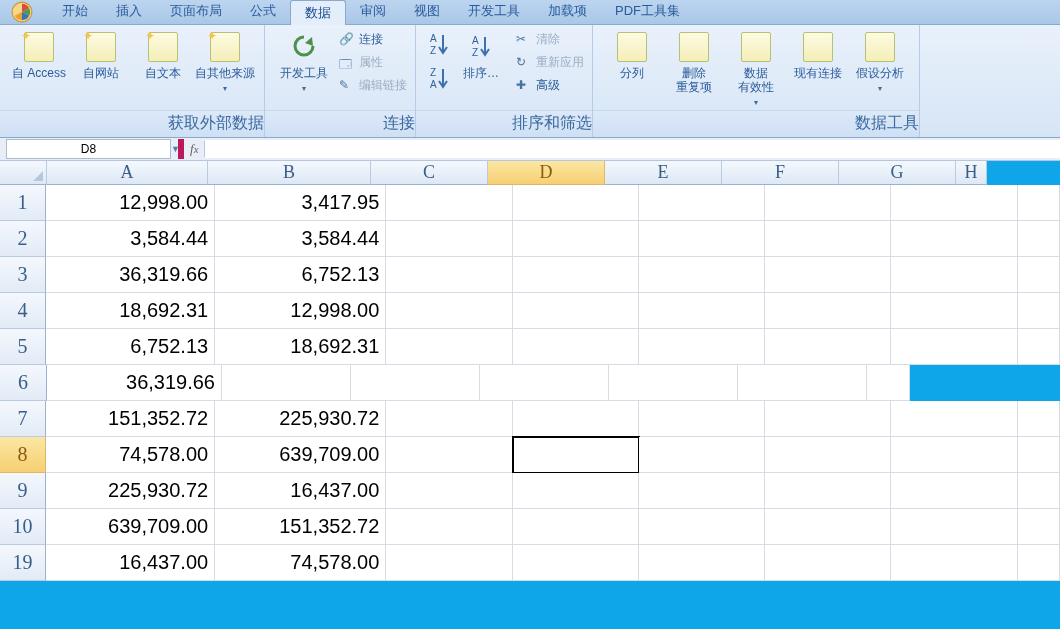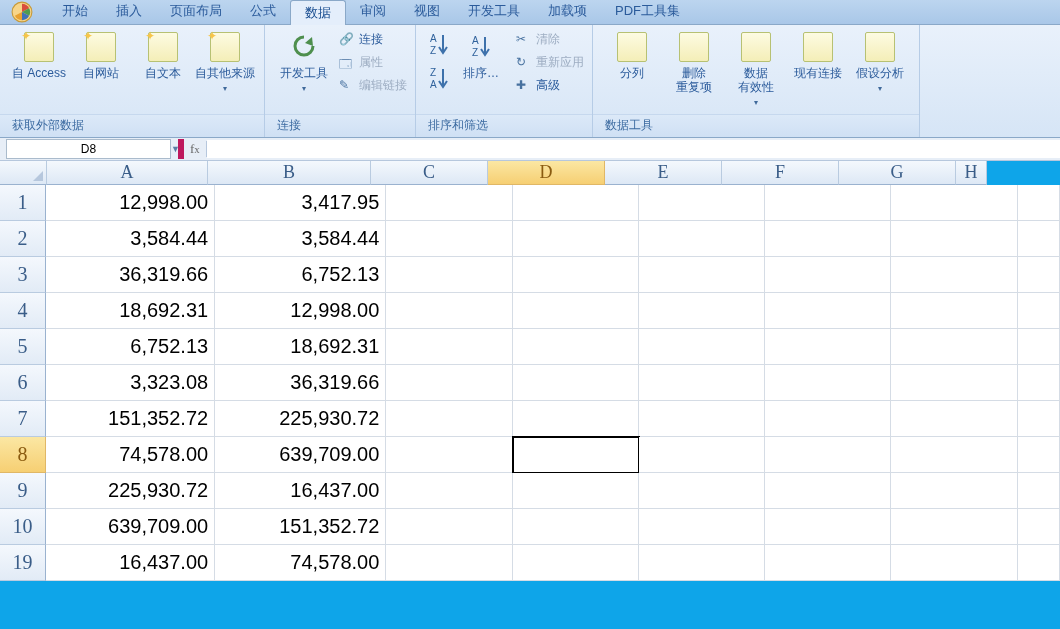--- a/index.html
+++ b/index.html
@@ -9,21 +9,21 @@
   .tabs{display:flex;align-items:flex-end;height:24px;background:linear-gradient(#bcd5ef,#a9c7e8);border-bottom:1px solid #8aa8c8;}
   .office-btn{width:44px;height:24px;margin:0 4px 0 0;display:flex;align-items:center;justify-content:center;}
   .office-btn svg{display:block;}
   .tab{padding:3px 14px 3px;color:#2b5b9b;cursor:pointer;font-size:13px;}
   .tab.active{background:#e4eefb;border:1px solid #8aa8c8;border-bottom:none;border-top-left-radius:3px;border-top-right-radius:3px;color:#154a8e;position:relative;top:1px;}
 
   
   .ribbon{display:flex;height:112px;background:linear-gradient(#e9f1fb,#d6e5f6);border-bottom:1px solid #8aa8c8;}
   .group{border-right:1px solid #b6cce6;display:flex;flex-direction:column;padding:4px 8px 0 8px;}
   .group-body{flex:1;display:flex;align-items:flex-start;}
-  .group-title{text-align:left;color:#3b6aa0;font-size:12px;padding:2px 12px 3px;border-top:1px solid #c6d8ee;background:linear-gradient(#dce9f8,#cfe0f4);margin:0 -8px;}
+  .group-title{text-align:right;color:#3b6aa0;font-size:16px;padding:2px 0 3px;border-top:1px solid #c6d8ee;background:linear-gradient(#dce9f8,#cfe0f4);margin:0 -8px;}
   .big-btn{display:flex;flex-direction:column;align-items:center;justify-content:flex-start;width:62px;padding-top:2px;color:#2b5b9b;cursor:pointer;text-align:center;line-height:14px;}
   .big-btn .ico{width:32px;height:32px;margin-bottom:3px;display:flex;align-items:center;justify-content:center;}
   .big-btn .lbl{font-size:12px;}
   .big-btn .arrow-down{font-size:8px;color:#406a9b;margin-top:2px;}
   .mini-col{display:flex;flex-direction:column;justify-content:flex-start;gap:6px;padding-top:2px;margin-left:4px;}
   .mini-btn{display:flex;align-items:center;gap:4px;color:#2b5b9b;cursor:pointer;}
   .mini-btn .mi{width:16px;height:16px;display:flex;align-items:center;justify-content:center;}
   .mini-btn .ml{font-size:12px;}
   .mini-btn.disabled{color:#9dadc2;}
 
@@ -33,21 +33,21 @@
   .icon-doc{width:24px;height:30px;background:#fff;border:1px solid #8ea3bb;border-radius:2px;position:relative;}
   .icon-doc::before{content:"";position:absolute;top:5px;left:3px;right:3px;height:2px;background:#b4c2d4;box-shadow:0 4px 0 #b4c2d4,0 8px 0 #b4c2d4,0 12px 0 #b4c2d4;}
   .icon-funnel svg,.icon-sort svg{display:block;}
 
   
   .fbar{display:flex;align-items:center;height:22px;background:#e7eef7;border-bottom:1px solid #b6c7dd;}
   .namebox-wrap{display:flex;align-items:center;border-right:6px solid #be185d;padding:0 2px 0 6px;width:170px;}
   .namebox{flex:1;height:18px;border:1px solid #abc;background:#fff;font-family:Arial;font-size:12px;text-align:center;padding:0 4px;}
   .name-dd{width:14px;color:#5b7da5;text-align:center;cursor:pointer;font-size:9px;}
   .fxzone{display:flex;align-items:center;gap:6px;padding:0 6px;border-right:1px solid #b6c7dd;}
-  .fx{font-family:"Times New Roman",serif;color:#666;font-size:13px;}
+  .fx{font-style:italic;font-family:"Times New Roman",serif;color:#666;font-size:13px;}
   .formula-input{flex:1;height:18px;border:none;background:#fff;font-family:Arial;font-size:12px;padding:0 4px;}
 
   
   .grid{display:flex;flex-direction:column;}
   .col-headers{display:flex;height:24px;}
   .corner,.ch{background:linear-gradient(#f4f8fd,#dde8f5);border-right:1px solid #b9cbe0;border-bottom:1px solid #9ab2cf;display:flex;align-items:center;justify-content:center;color:#3a5d88;font-family:"Times New Roman",serif;font-size:18px;}
   .corner{width:46px;position:relative;}
   .corner::after{content:"";position:absolute;right:3px;bottom:3px;width:0;height:0;border-left:10px solid transparent;border-bottom:10px solid #b6c7dd;}
   .ch{cursor:pointer;}
   .ch.wA{width:160px;} .ch.wB{width:162px;} .ch.wO{width:116px;} .ch.wH{width:30px;}
@@ -333,21 +333,20 @@
           <div class="cell wB">18,692.31</div>
           <div class="cell wO"></div>
           <div class="cell wO"></div>
           <div class="cell wO"></div>
           <div class="cell wO"></div>
           <div class="cell wO"></div>
           <div class="cell wH"></div>
         </div>
         <div class="row">
           <div class="rh">6</div>
-          <div class="cell wA">3,323.08</div>
           <div class="cell wB">36,319.66</div>
           <div class="cell wO"></div>
           <div class="cell wO"></div>
           <div class="cell wO"></div>
           <div class="cell wO"></div>
           <div class="cell wO"></div>
           <div class="cell wH"></div>
         </div>
         <div class="row">
           <div class="rh">7</div>

